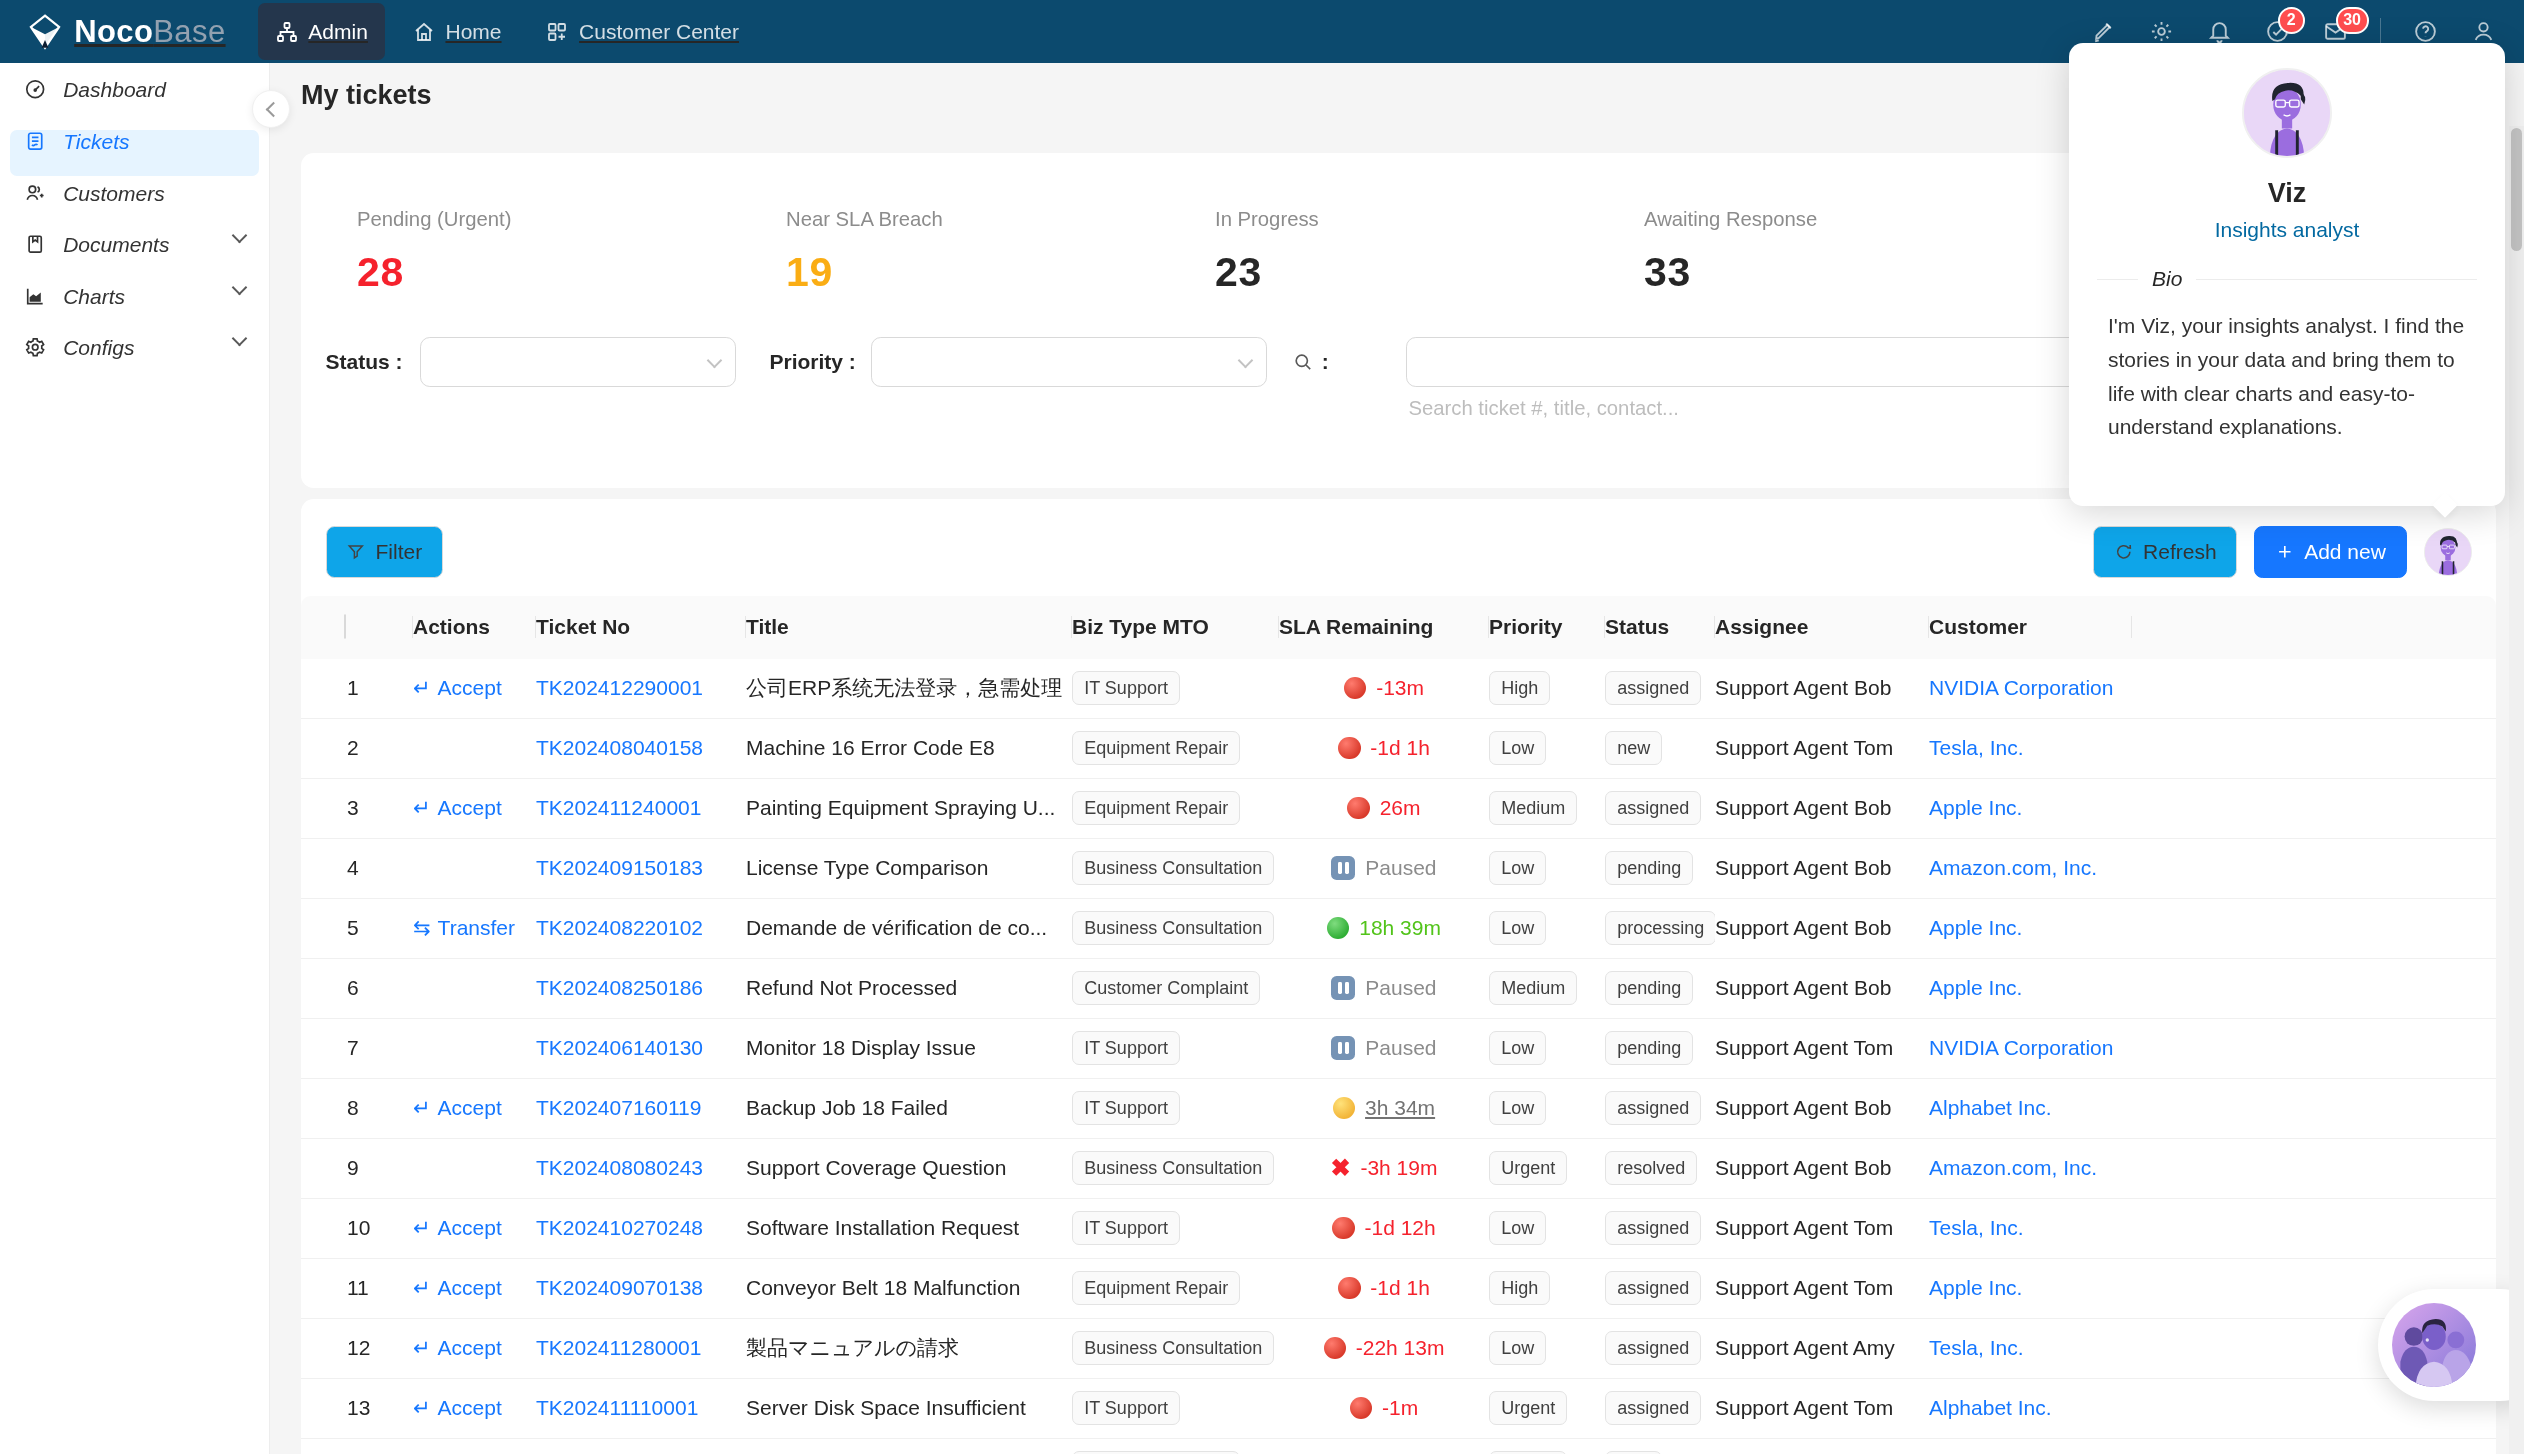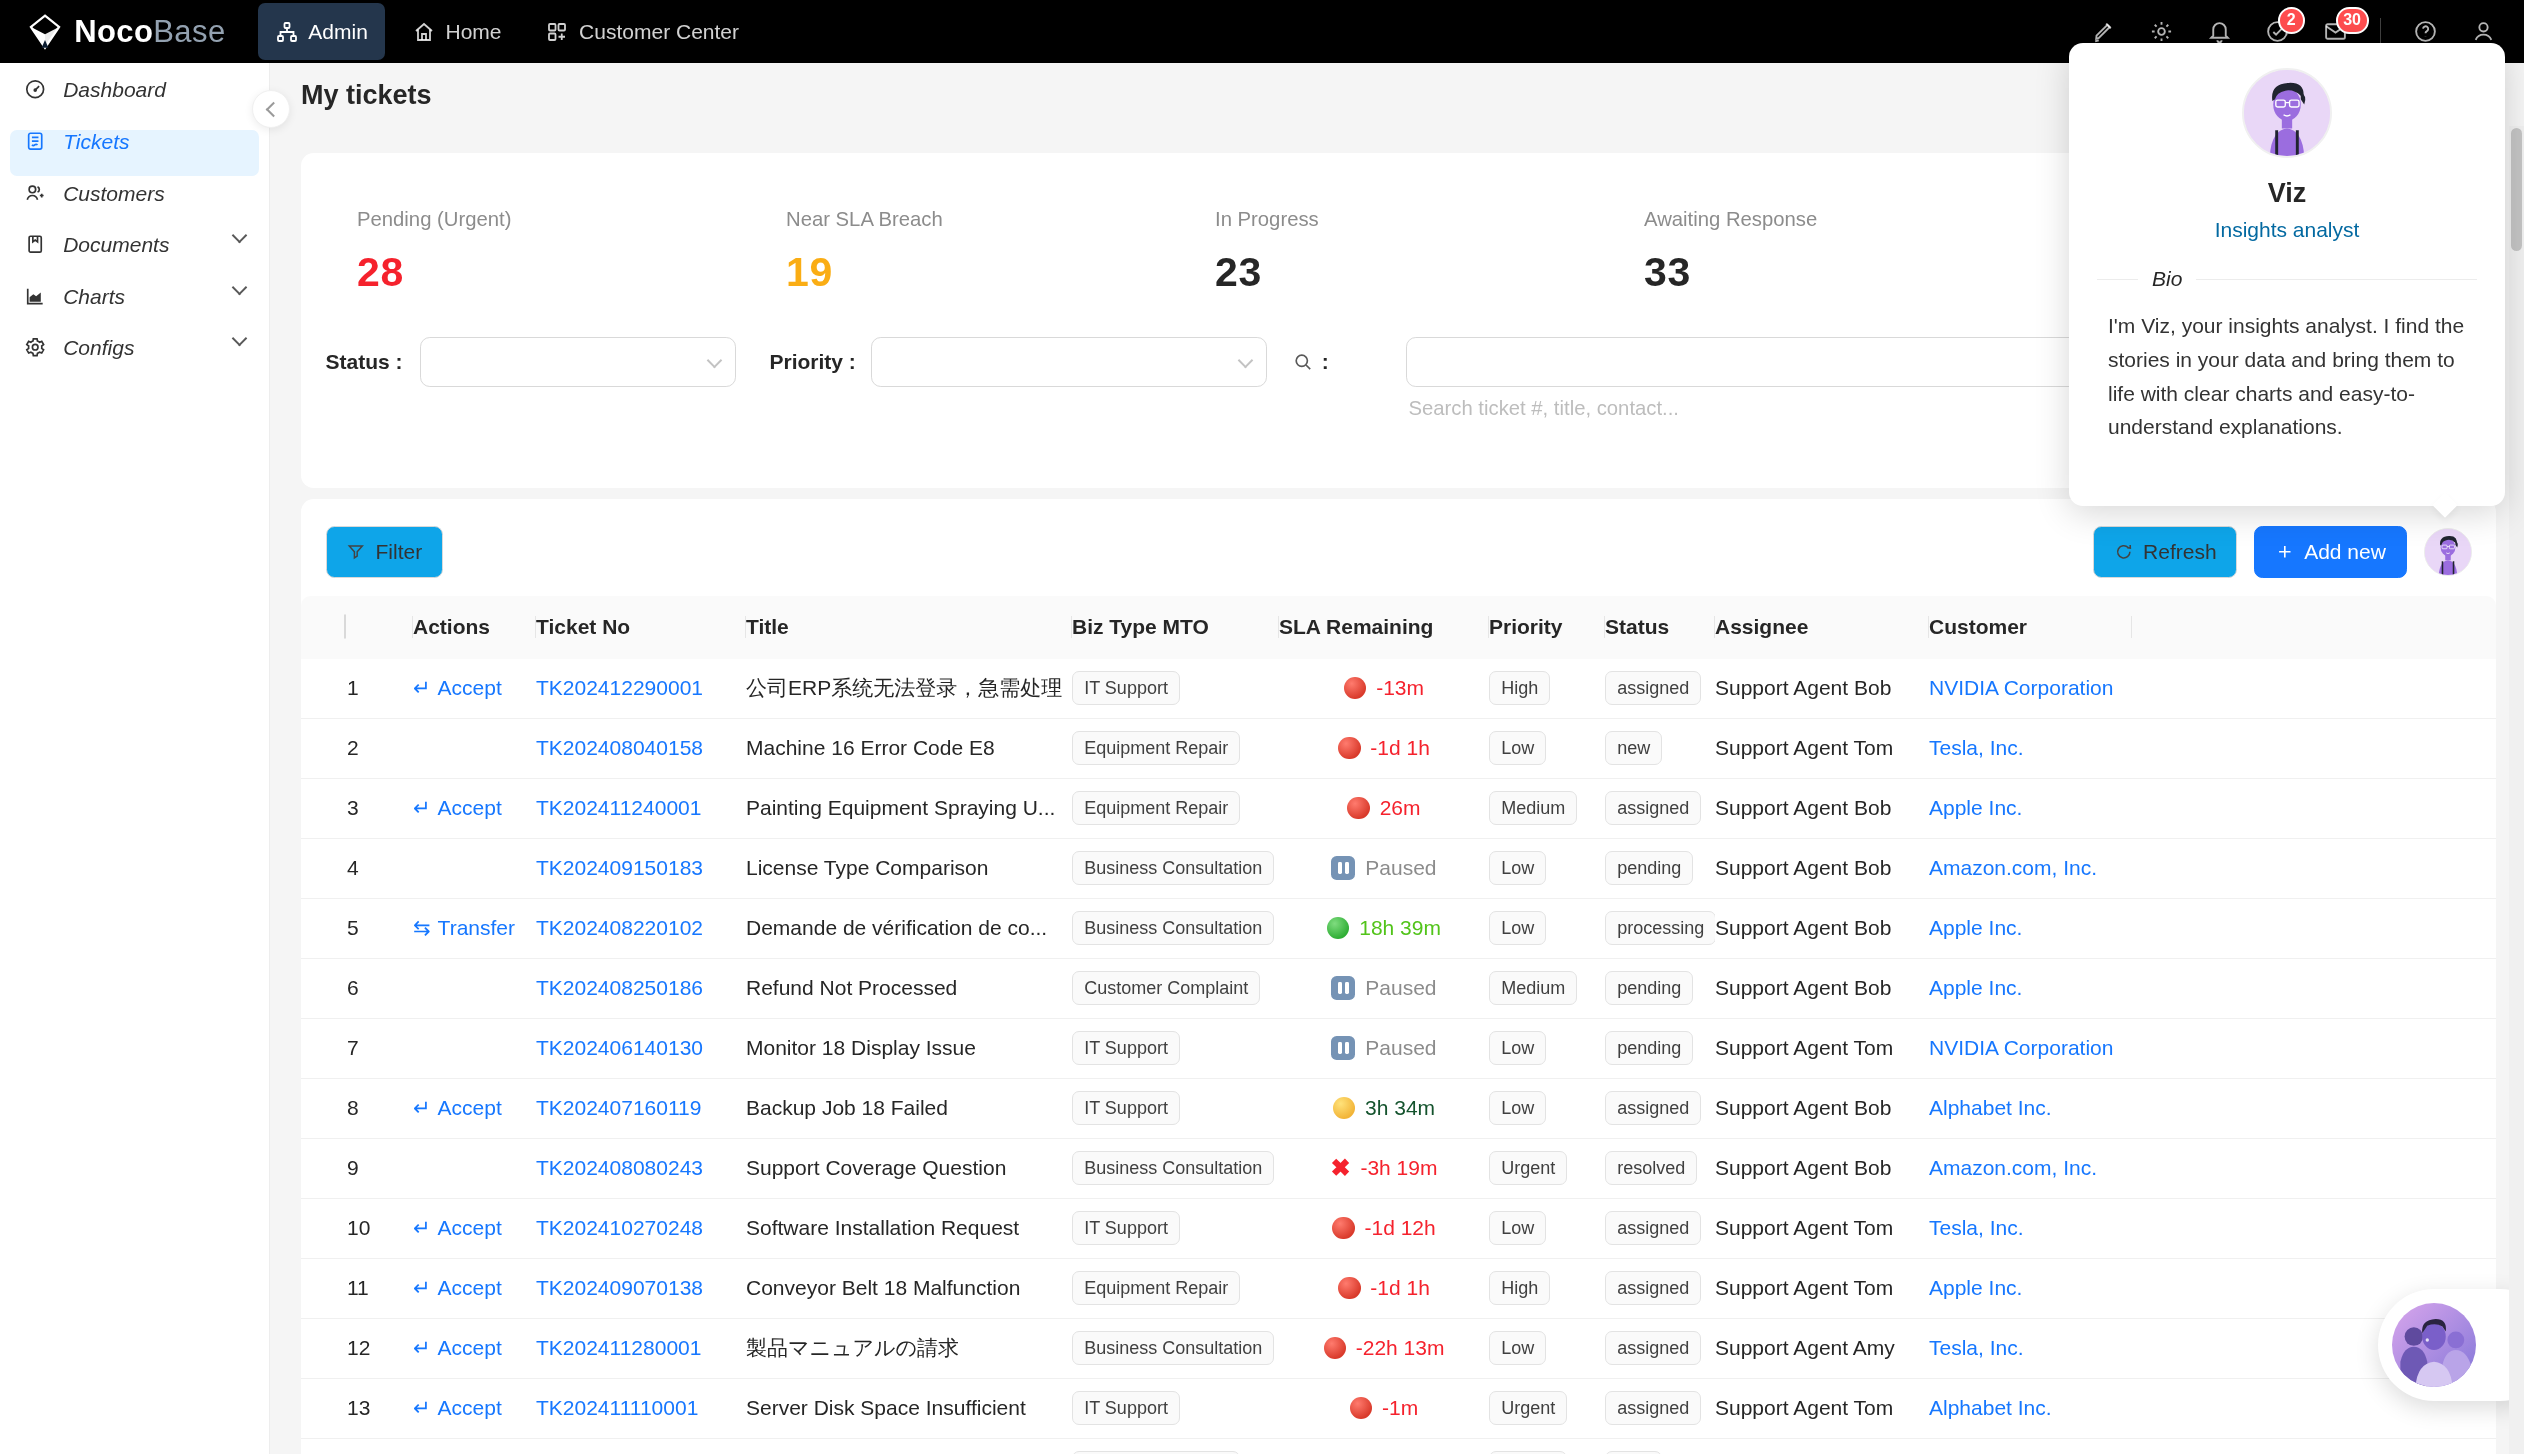--- a/index.html
+++ b/index.html
@@ -1,20 +1,20 @@
 <!DOCTYPE html>
 <html style="font-size:11.2px"><head>
 <meta charset="utf-8">
 <style>
   html,body{margin:0;padding:0;width:2525px;height:1455px;overflow:hidden;background:#f5f5f5;
     font-family:"Liberation Sans",sans-serif;color:#262626;}
   svg{display:block}
   
-  .navbar{position:absolute;top:0;left:0;right:0;height:63px;background:#000000;display:flex;
-    align-items:center;padding:0 27px;box-sizing:border-box;z-index:30;}
+  .navbar{position:absolute;top:0;left:0;right:0;height:63px;background:#0c4a6e;display:flex;
+    align-items:center;padding:0 27px;box-sizing:border-box;z-index:30;text-decoration:underline;}
   .logo{display:flex;align-items:center;gap:11.2px;}
   .logo-text{font-size:31px;letter-spacing:0.4px;}
   .logo-noco{color:#fff;font-weight:700;}
   .logo-base{color:#93a1b0;font-weight:300;}
   .nav-items{display:flex;margin-left:32px;gap:9.8px;}
   .nav-item{display:flex;align-items:center;gap:9.8px;height:57px;padding:0 17px;border-radius:7px;
     color:rgba(255,255,255,.82);font-size:21px;cursor:pointer;}
   .nav-item.active{background:#24364c;color:#fff;}
   .nav-item svg{width:24px;height:24px;}
   .nav-right{margin-left:auto;display:flex;align-items:center;gap:31px;color:rgba(255,255,255,.72);}
@@ -94,21 +94,21 @@
   .sla{display:flex;align-items:center;gap:9.8px;font-weight:500;justify-content:center;}
   .sla-ico{flex:none;}
   .sla-red,.sla-green,.sla-yellow{width:22.4px;height:22.4px;border-radius:50%;}
   .sla-red{background:radial-gradient(circle at 35% 30%,#ff7b6e,#d93a2b 72%);}
   .sla-green{background:radial-gradient(circle at 35% 30%,#7fdc7f,#2fae35 72%);}
   .sla-yellow{background:radial-gradient(circle at 35% 30%,#ffe27a,#f2b437 72%);}
   .sla-pause{width:24px;height:24px;border-radius:5.6px;background:#7593b5;position:relative;}
   .sla-pause::before,.sla-pause::after{content:'';position:absolute;top:5.6px;width:4.2px;height:12.6px;background:#fff;border-radius:1.4px;}
   .sla-pause::before{left:6.3px;} .sla-pause::after{left:13.3px;}
   .sla-cross{color:#f5222d;font-size:24px;font-weight:700;line-height:1;}
-  .t-red{color:#f5222d;} .t-green{color:#52c41a;} .t-orange{color:#14532d;}
+  .t-red{color:#f5222d;} .t-green{color:#52c41a;} .t-orange{color:#737373;text-decoration:underline;}
   .t-gray{color:#8c8c8c;font-weight:400;}
   
   .assistant-popup{position:absolute;left:2069px;top:43px;width:436px;height:463px;background:#fff;
     border-radius:14px;box-shadow:0 7px 35px rgba(0,0,0,.16);z-index:60;text-align:center;}
   .popup-tail{position:absolute;bottom:-8.4px;left:367px;width:18px;height:18px;background:#fff;
     transform:rotate(45deg);box-shadow:2.8px 2.8px 7px rgba(0,0,0,.05);}
   .popup-avatar{width:86px;height:86px;border-radius:50%;margin:25px auto 0;overflow:hidden;
     border:2.1px solid #f0f0f0;background:#ead9f8;}
   .popup-avatar svg{width:100%;height:100%;}
   .popup-name{font-size:27px;font-weight:700;margin-top:19.6px;color:#262626;}

